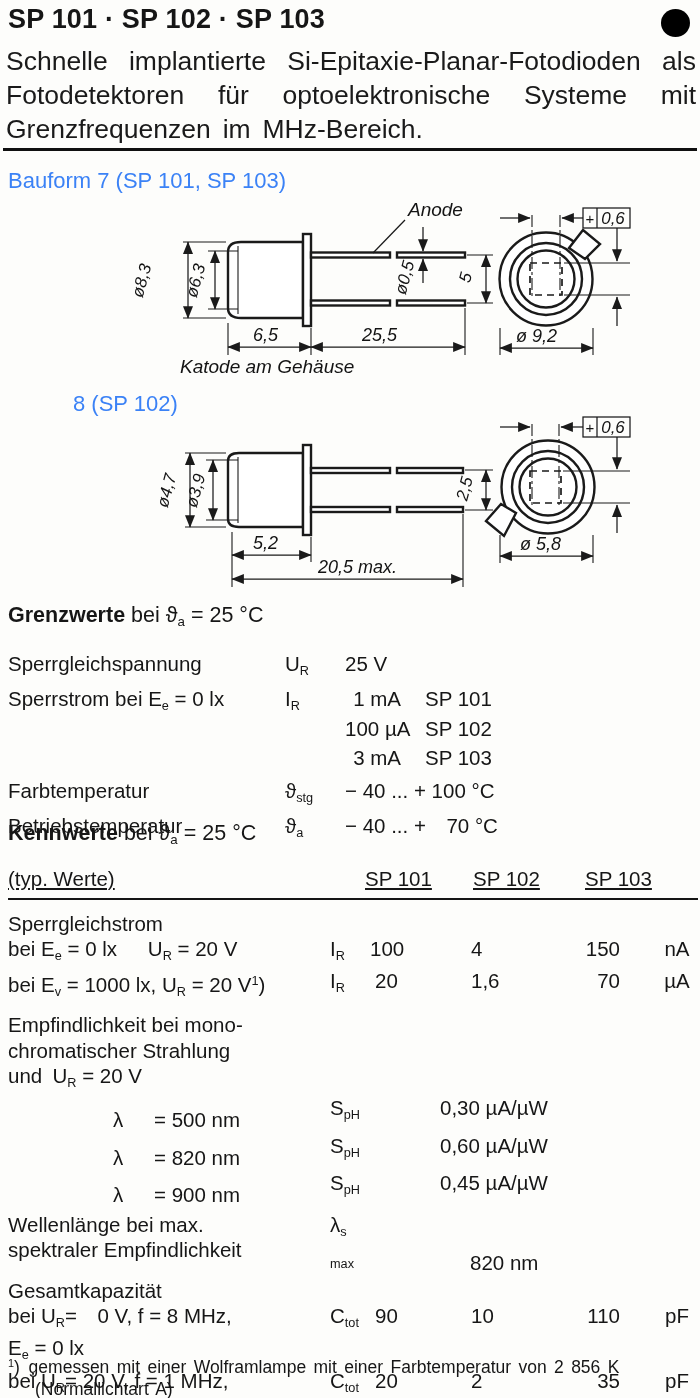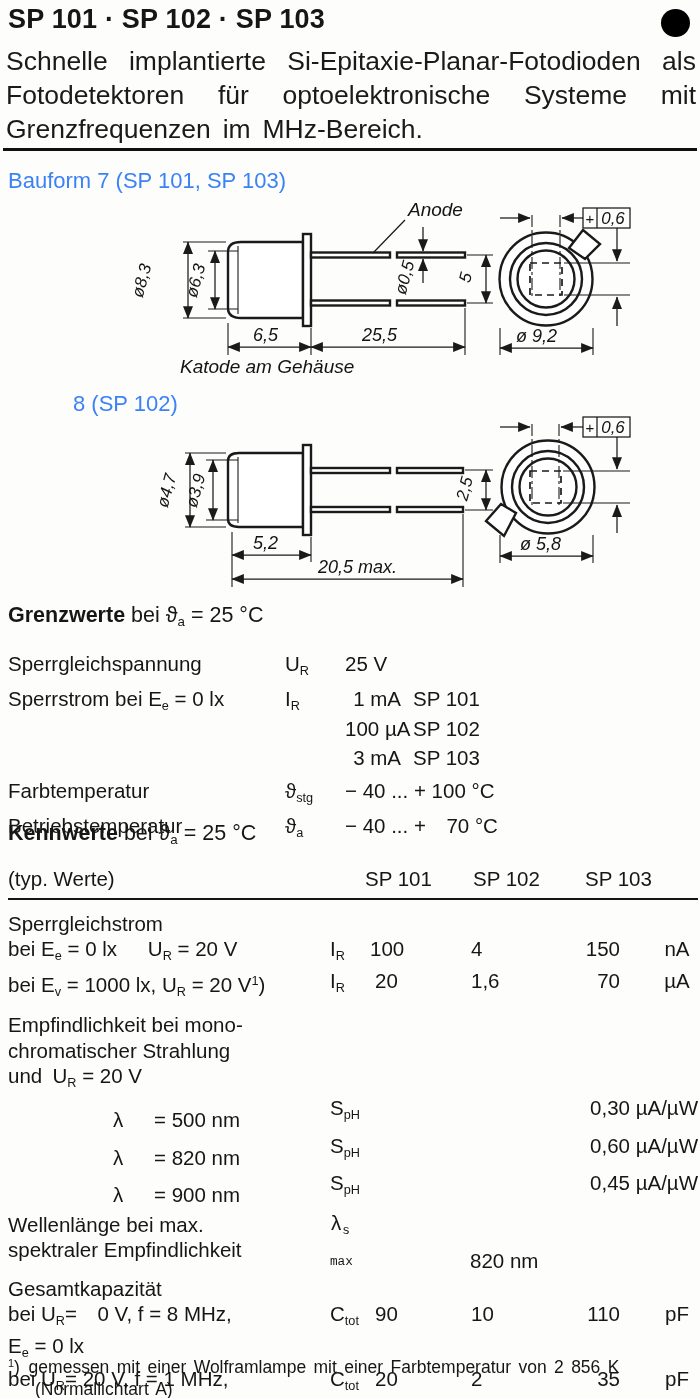--- a/index.html
+++ b/index.html
@@ -28,39 +28,39 @@
   svg .dim{font-style:italic;font-size:17px;fill:#141414;}
   svg .dimbig{font-style:italic;font-size:18px;fill:#141414;}
   svg .lbl{font-style:italic;font-size:19px;fill:#141414;}
   svg .sign{font-size:15px;fill:#141414;}
 
   .gw{position:absolute;left:8px;top:602px;width:688px;font-size:20.5px;}
   .sec-head{font-size:21.5px;line-height:26px;}
   .gw-row{display:grid;grid-template-columns:277px 60px 1fr;line-height:29px;}
   .gw-r1{margin-top:14px;}
   .gw-r3{margin-top:3px;}
-  .gw-vals{display:grid;grid-template-columns:56px 1fr;column-gap:12px;line-height:29.5px;}
+  .gw-vals{display:grid;grid-template-columns:56px 1fr;column-gap:24px;line-height:29.5px;}
   .gw-vnum{text-align:right;white-space:nowrap;}
 
   .kw{position:absolute;left:8px;top:820px;width:690px;font-size:20.5px;}
   .kw-header{display:grid;grid-template-columns:352px 108px 112px 1fr;margin-top:13px;
-             padding-bottom:6px;border-bottom:2.5px solid #151515;line-height:26px;}
+             padding-bottom:6px;border-bottom:2.5px solid #151515;line-height:26px;text-decoration:underline;}
   .kw-header > div{padding-left:5px;}
   .kw-header > div:first-child{padding-left:0;}
   .kw-table{margin-top:11px;line-height:25.5px;}
   .kw-row{display:grid;grid-template-columns:322px 40px 43px 100px 115px 1fr;align-items:start;}
   .kw-group{line-height:25.5px;}
   .c-v1{text-align:center;padding-right:10px;white-space:nowrap;}
   .c-v2{padding-left:58px;white-space:nowrap;}
   .c-v3{text-align:right;padding-right:8px;white-space:nowrap;}
   .c-unit{padding-left:28px;white-space:nowrap;text-align:center;}
   .lam .c-label{padding-left:105px;margin-top:12px;}
-  .span-val{grid-column:3/7;padding-left:70px;white-space:nowrap;text-align:right;}
+  .span-val{grid-column:3/7;padding-left:70px;white-space:nowrap;}
   .wl-val{grid-column:3/7;padding-left:100px;align-self:end;white-space:nowrap;}
-  .wl .c-sym{align-self:end;font-family:Liberation Mono, monospace;}
+  .wl .c-sym{align-self:end;}
   .mt8{margin-top:8px;} .mt4{margin-top:4px;} .mt2{margin-top:2px;}
 
   .footnote{position:absolute;left:8px;top:1352px;width:689px;font-size:17.5px;line-height:22px;word-spacing:2.5px;}
   .fn2{padding-left:27px;}
 </style>
 </head>
 <body>
 
 <div class="page">
 

